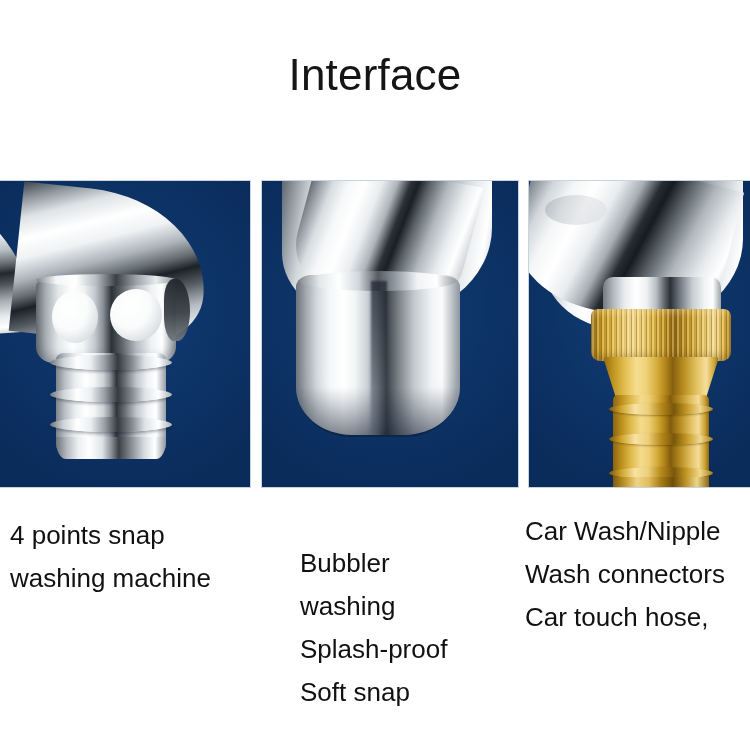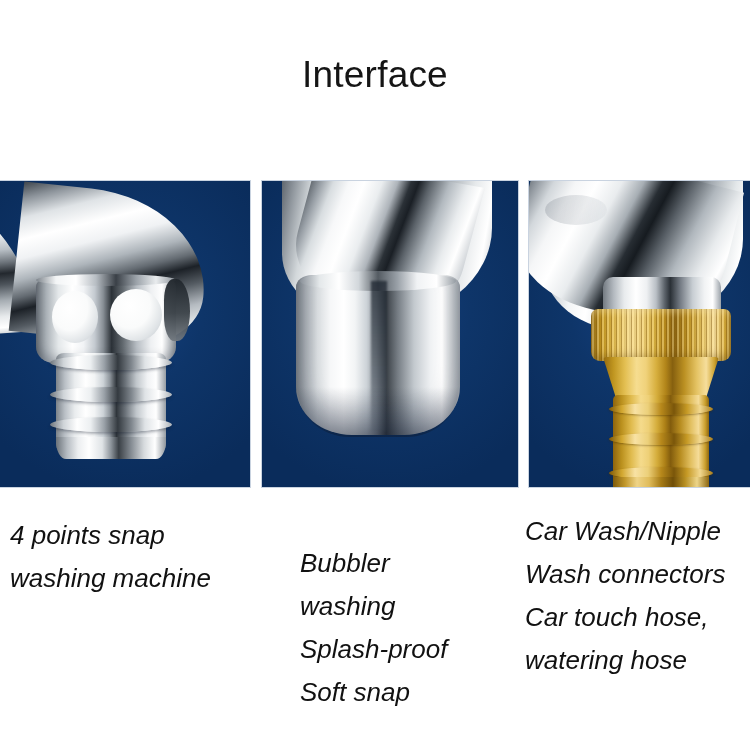--- a/index.html
+++ b/index.html
@@ -24,21 +24,21 @@
     background: #ffffff;
   }
 
   
   .page-title {
     position: absolute;
     left: 0;
     top: 55px;
     width: 750px;
     text-align: center;
-    font-size: 37px;
+    font-size: 44px;
     line-height: 40px;
     font-weight: 400;
     letter-spacing: 0.2px;
     color: #151515;
   }
 
   
   .panel-strip {
     position: absolute;
     left: 0;
@@ -367,21 +367,20 @@
     background: linear-gradient(90deg,#7e5a0a,#c1972a,#efd487,#e0bc5b,#a67b16,#6f4e08,#b78f22,#edd589,#8c660f);
   }
 
   
   .captions {
     position: absolute;
     left: 0;
     top: 488px;
     width: 750px;
     height: 262px;
-    font-style: italic;
   }
   .caption-col {
     position: absolute;
     top: 0;
     font-size: 26px;
     line-height: 43px;
     font-weight: 400;
     color: #111111;
     white-space: nowrap;
   }
@@ -456,18 +455,17 @@
       <span class="cap-line">Bubbler</span>
       <span class="cap-line">washing</span>
       <span class="cap-line">Splash-proof</span>
       <span class="cap-line">Soft snap</span>
     </div>
 
     <div class="caption-col col-3">
       <span class="cap-line">Car Wash/Nipple</span>
       <span class="cap-line">Wash connectors</span>
       <span class="cap-line">Car touch hose,</span>
-      <span class="cap-line">watering hose</span>
     </div>
 
   </div>
 
 </div>
 
 </body></html>

